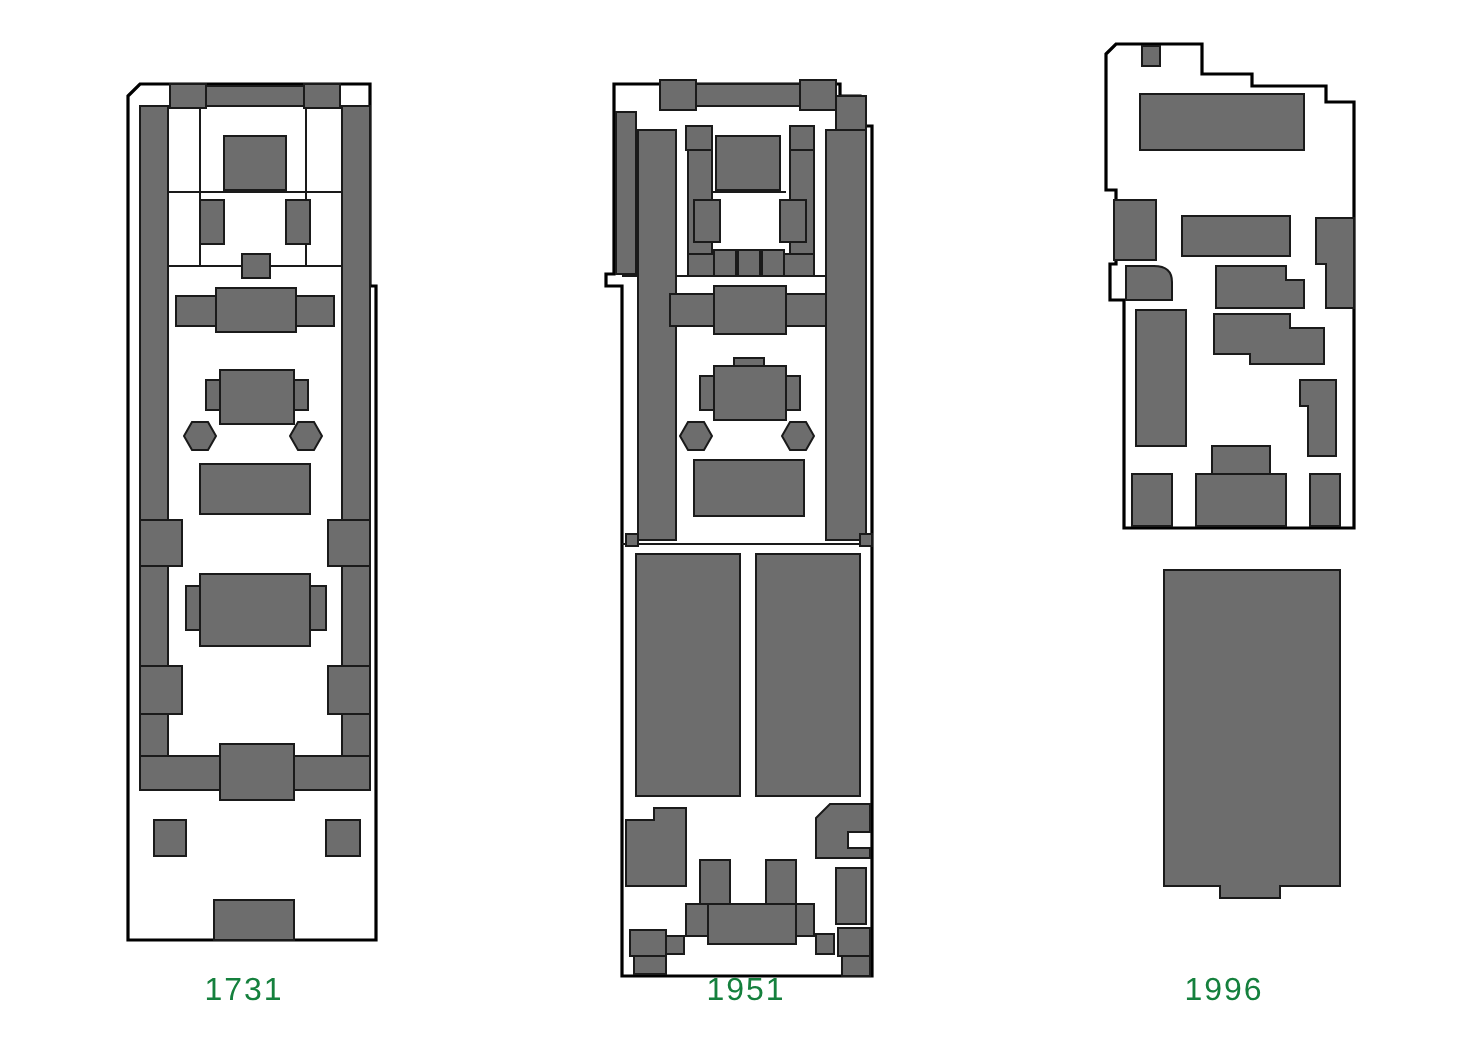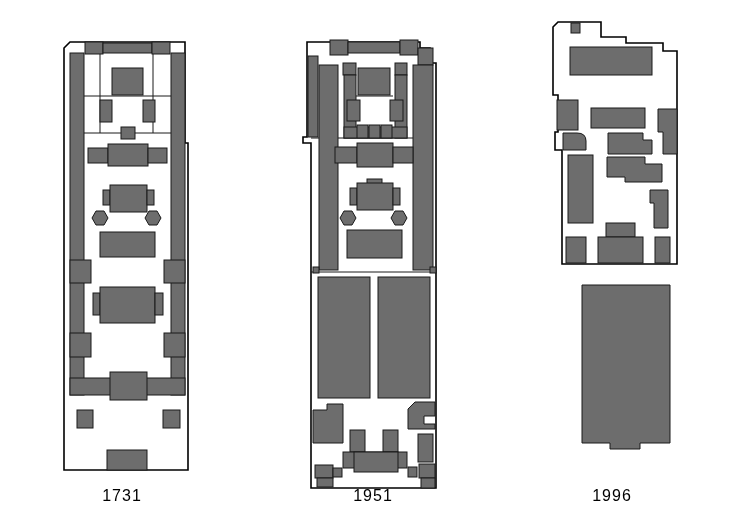--- a/index.html
+++ b/index.html
@@ -19,21 +19,21 @@
     position: absolute;
     left: 0;
     top: 0;
     width: 731px;
     height: 524px;
   }
   .year-label {
     position: absolute;
     transform: translateX(-50%);
     font-size: 16px;
-    color: #000000;
+    color: #15803d;
     letter-spacing: 1px;
     white-space: nowrap;
   }
 </style>
 </head>
 <body>
 
 <div class="canvas">
   <svg class="plans-svg" viewBox="0 0 731 524">
       <g>

